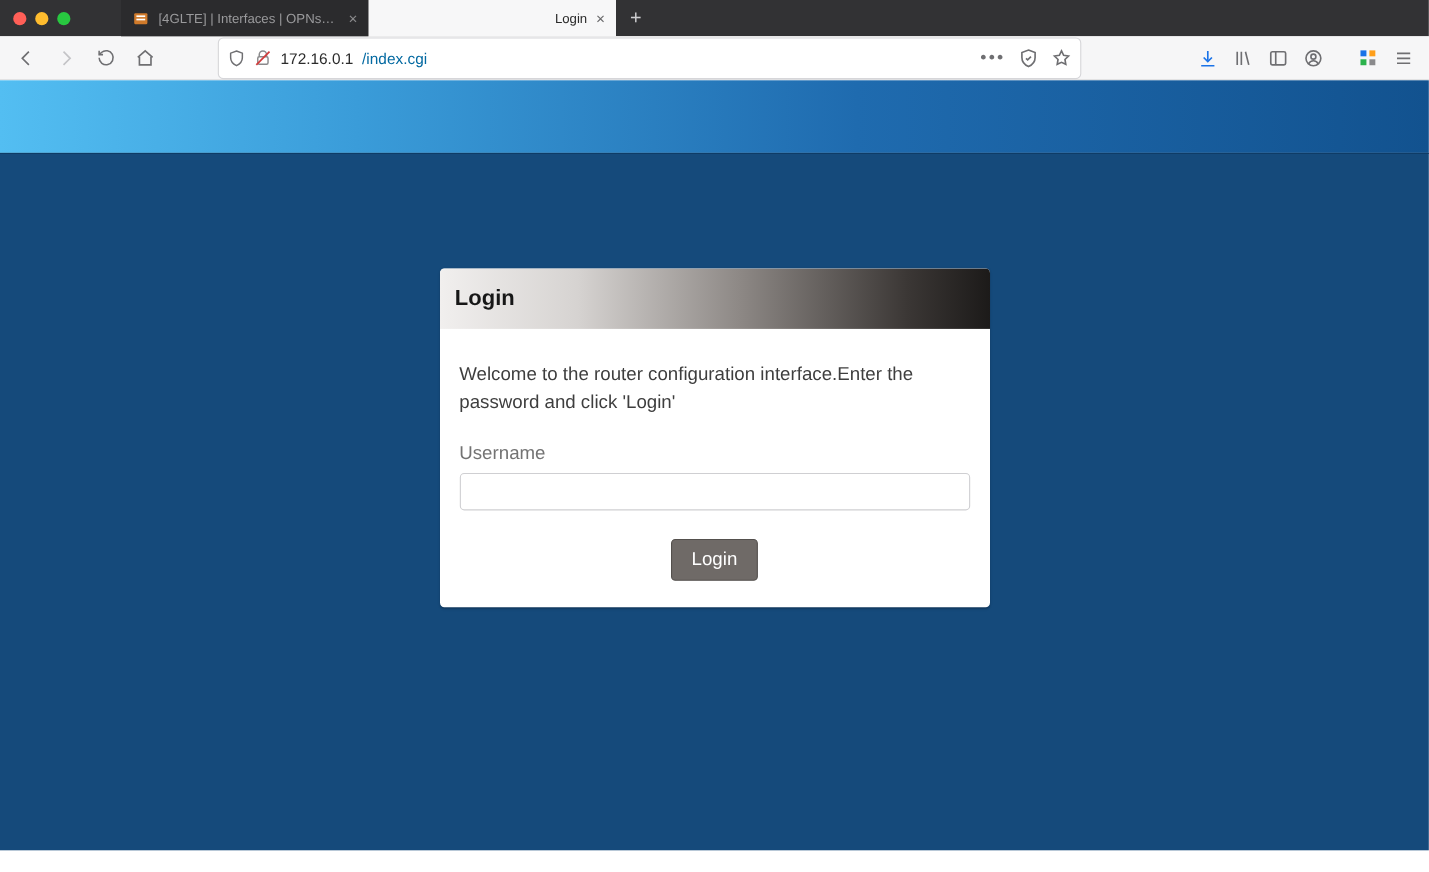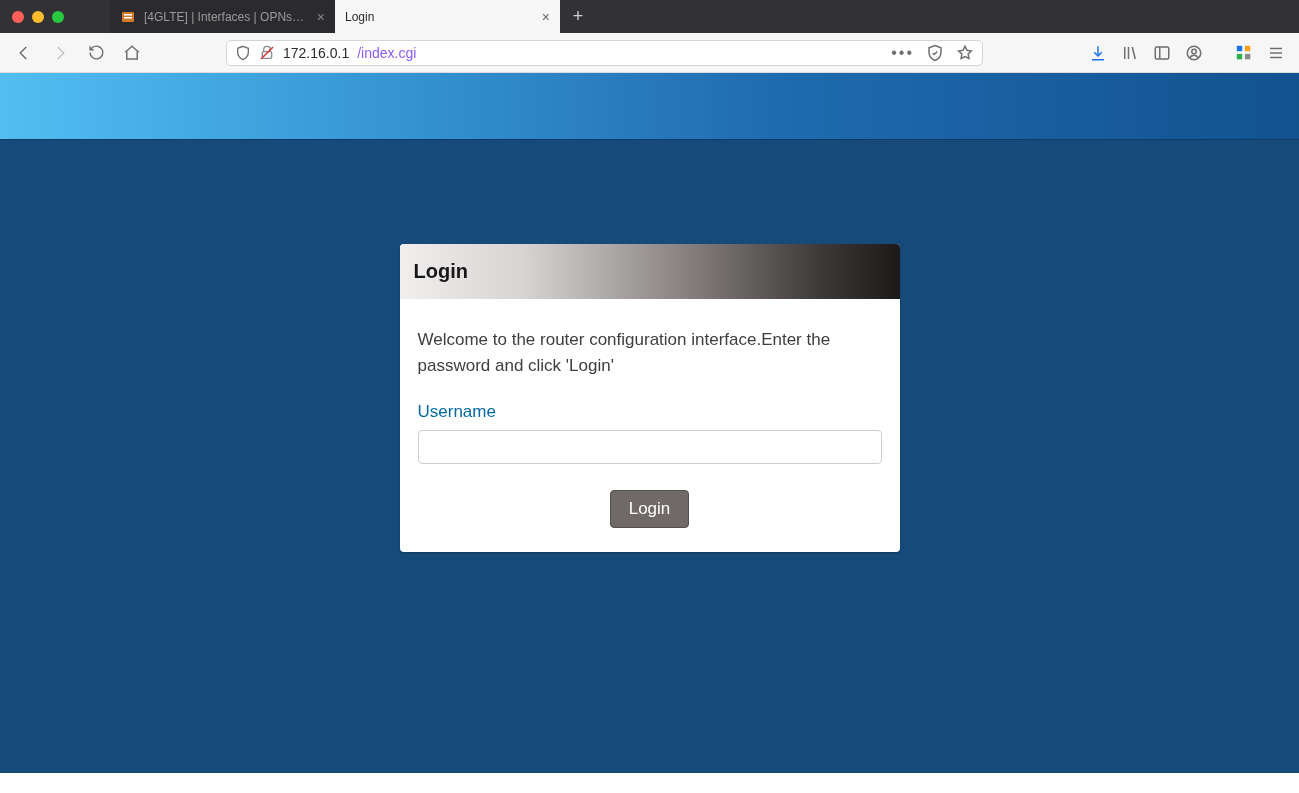--- a/index.html
+++ b/index.html
@@ -2,50 +2,50 @@
 <html><head>
 <meta charset="utf-8">
 <style>
   * { box-sizing: border-box; margin: 0; padding: 0; }
   html, body { width: 1299px; height: 793px; font-family: -apple-system, Helvetica, Arial, sans-serif; overflow: hidden; background:#fff;}
   
   .tabbar { height:33px; background:#323234; display:flex; align-items:stretch; }
   .traffic { display:flex; align-items:center; gap:8px; padding:0 12px 0 12px; width:110px;}
   .dot{width:12px;height:12px;border-radius:50%;}
   .dot.red{background:#ff5f57;} .dot.yel{background:#febc2e;} .dot.grn{background:#28c840;}
-  .tab{display:flex;align-items:center;gap:8px;padding:0 10px;max-width:225px;min-width:225px;font-size:12px;color:#cfcfd1;position:relative;}
+  .tab{display:flex;align-items:center;gap:8px;padding:0 10px;max-width:225px;min-width:225px;font-size:12px;color:#cfcfd1;position:relative;text-align:right;}
   .tab.inactive{background:#2b2b2d;color:#9a9a9c;}
   .tab.active{background:#f7f7f8;color:#2b2b2b;}
   .tab .title{white-space:nowrap;overflow:hidden;text-overflow:ellipsis;flex:1;}
   .tab .x{font-size:14px;color:#8a8a8c;}
   .tab.active .x{color:#6a6a6c;}
   .tab .fav{width:16px;height:16px;display:inline-flex;align-items:center;justify-content:center;}
   .newtab{display:flex;align-items:center;justify-content:center;width:36px;color:#cfcfd1;font-size:18px;}
   .toolbar{height:40px;background:#f6f6f7;border-bottom:1px solid #dcdcde;display:flex;align-items:center;padding:0 10px;gap:8px;}
   .tb-btn{width:28px;height:28px;display:flex;align-items:center;justify-content:center;color:#6f6f72;border-radius:4px;}
   .tb-btn.disabled{color:#b5b5b8;}
-  .addr{flex:1;height:26px;border:1px solid #d6d6d9;border-radius:5px;background:#fff;display:flex;align-items:center;padding:0 8px;gap:8px;margin:0 8px 0 72px;}
+  .addr{flex:1;height:38px;border:1px solid #d6d6d9;border-radius:5px;background:#fff;display:flex;align-items:center;padding:0 8px;gap:8px;margin:0 8px 0 44px;}
   .addr .lock-off{width:16px;height:16px;display:inline-flex;align-items:center;justify-content:center;}
   .addr .urlhost{color:#2b2b2b;font-size:14px;}
-  .addr .urlpath{color:#8b5cf6;font-size:14px;}
+  .addr .urlpath{color:#0369a1;font-size:14px;}
   .addr .rspace{margin-left:auto;display:flex;align-items:center;gap:12px;color:#6f6f72;}
   .right-icons{display:flex;align-items:center;gap:14px;color:#6f6f72;padding-right:4px;margin-left:90px;}
   .dl{color:#1a73e8;}
   .puzzle{color:#1a73e8;}
   
   .viewport{position:relative;width:1299px;height:720px;background:#fff;}
   .page-banner{height:66px;background:linear-gradient(90deg,#53bef2 0%, #3a9cd9 25%, #1f6baf 60%, #12528f 100%);}
   .page-body{height:634px;background:#154a7b;display:flex;align-items:flex-start;justify-content:center;border-top:1px solid #0f3c66;}
   .login-card{width:500px;margin-top:104px;background:#fff;border-radius:4px;overflow:hidden;box-shadow:0 1px 2px rgba(0,0,0,.25);}
   .card-head{height:55px;background:linear-gradient(90deg,#f1efee 0%, #d6d3d1 25%, #8c8784 55%, #3b3735 85%, #1c1a19 100%);display:flex;align-items:center;padding:0 14px;}
   .card-head h2{font-size:20px;font-weight:700;color:#171717;}
   .card-body{padding:28px 18px 24px 18px;color:#3e3e3e;}
   .welcome{font-size:17px;line-height:1.55;}
   .field{margin-top:22px;}
-  .field label{display:block;font-size:17px;color:#0369a1;margin-bottom:8px;}
+  .field label{display:block;font-size:17px;color:#737373;margin-bottom:8px;}
   .field input{width:100%;height:34px;border:1px solid #cfcfd2;border-radius:4px;padding:0 8px;font-size:14px;background:#fff;}
   .login-btn-wrap{margin-top:26px;display:flex;justify-content:center;}
   .login-btn{background:#6f6a67;color:#fff;border:1px solid #54504d;border-radius:4px;padding:8px 18px;font-size:17px;cursor:pointer;}
   
   svg{display:block;}
 </style>
 </head>
 <body>
 
 <div class="tabbar">

